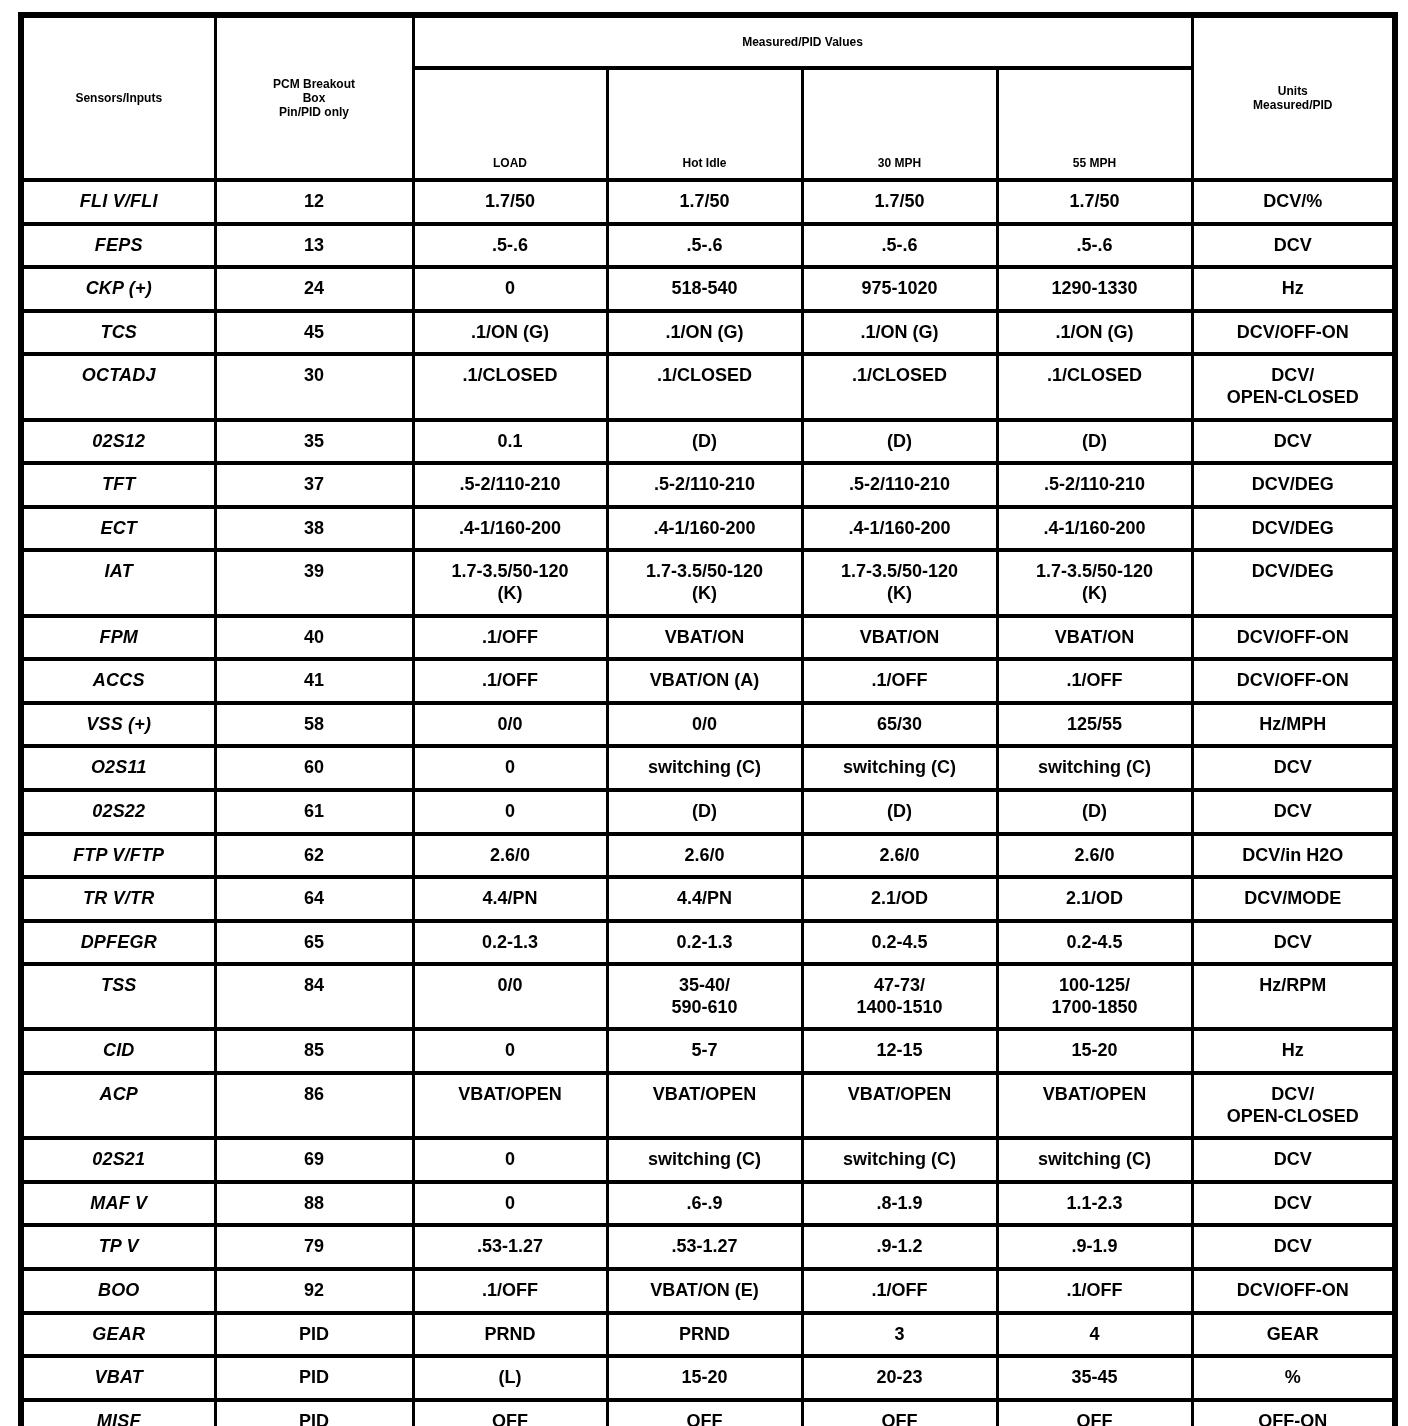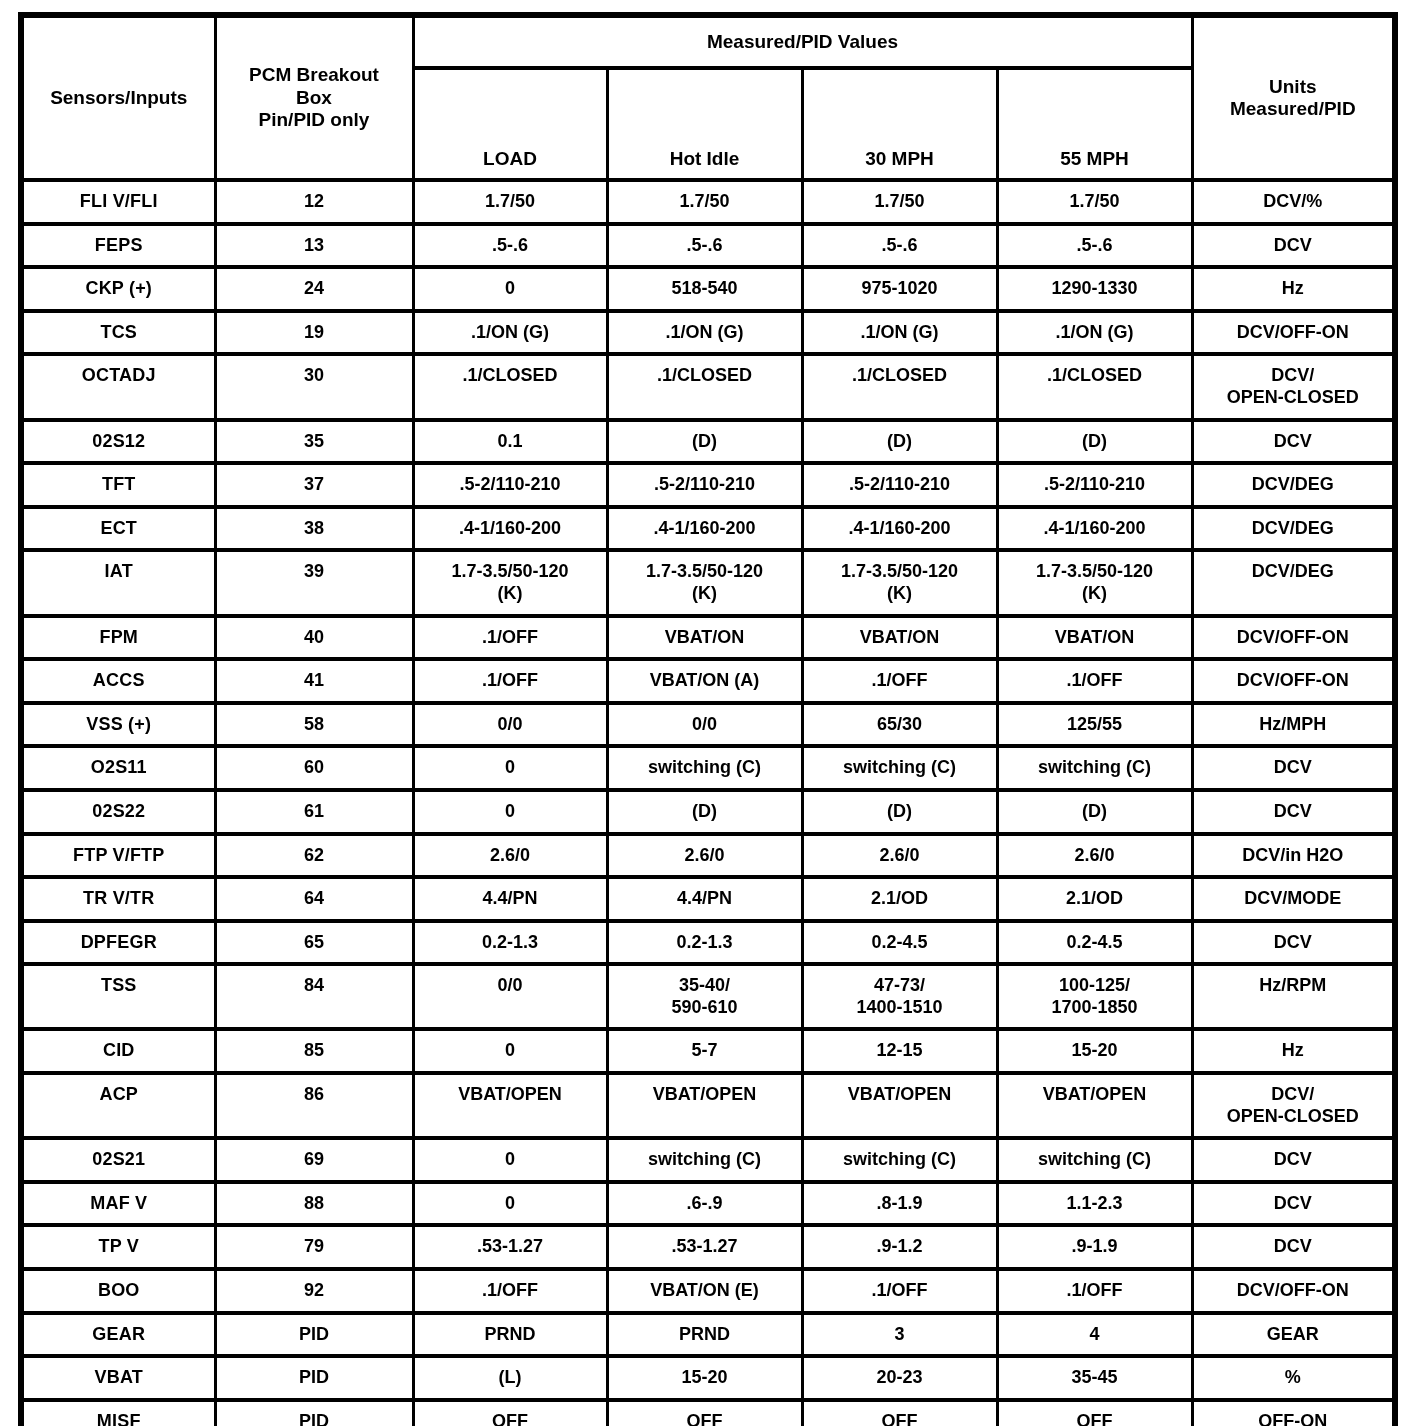--- a/index.html
+++ b/index.html
@@ -28,21 +28,21 @@
   table.spec th,
   table.spec td {
     border: 3px solid #000;
     border-top-width: 4px;
     border-bottom-width: 4px;
     text-align: center;
     white-space: pre-line;
     overflow: hidden;
   }
   thead th {
-    font-size: 19px;
+    font-size: 12px;
     line-height: 1.18;
     vertical-align: bottom;
     padding: 4px 4px 8px 4px;
   }
   thead tr.group-row th {
     vertical-align: middle;
     height: 40px;
     padding: 4px;
   }
   thead th.tall {
@@ -52,20 +52,21 @@
     padding-bottom: 14px;
   }
   tbody td {
     font-size: 18px;
     line-height: 1.2;
     vertical-align: top;
     padding: 9px 3px 9px 3px;
   }
   tbody td.sensor-col {
     letter-spacing: 0.2px;
+    font-style: italic;
   }
 </style>
 </head>
 <body>
 
 <div class="doc">
   <table class="spec">
     <colgroup>
       <col style="width:194px">
       <col style="width:198px">
@@ -115,21 +116,21 @@
           <td class="sensor-col">CKP (+)</td>
           <td>24</td>
           <td>0</td>
           <td>518-540</td>
           <td>975-1020</td>
           <td>1290-1330</td>
           <td>Hz</td>
         </tr>
         <tr>
           <td class="sensor-col">TCS</td>
-          <td>19</td>
+          <td>45</td>
           <td>.1/ON (G)</td>
           <td>.1/ON (G)</td>
           <td>.1/ON (G)</td>
           <td>.1/ON (G)</td>
           <td>DCV/OFF-ON</td>
         </tr>
         <tr>
           <td class="sensor-col">OCTADJ</td>
           <td>30</td>
           <td>.1/CLOSED</td>

